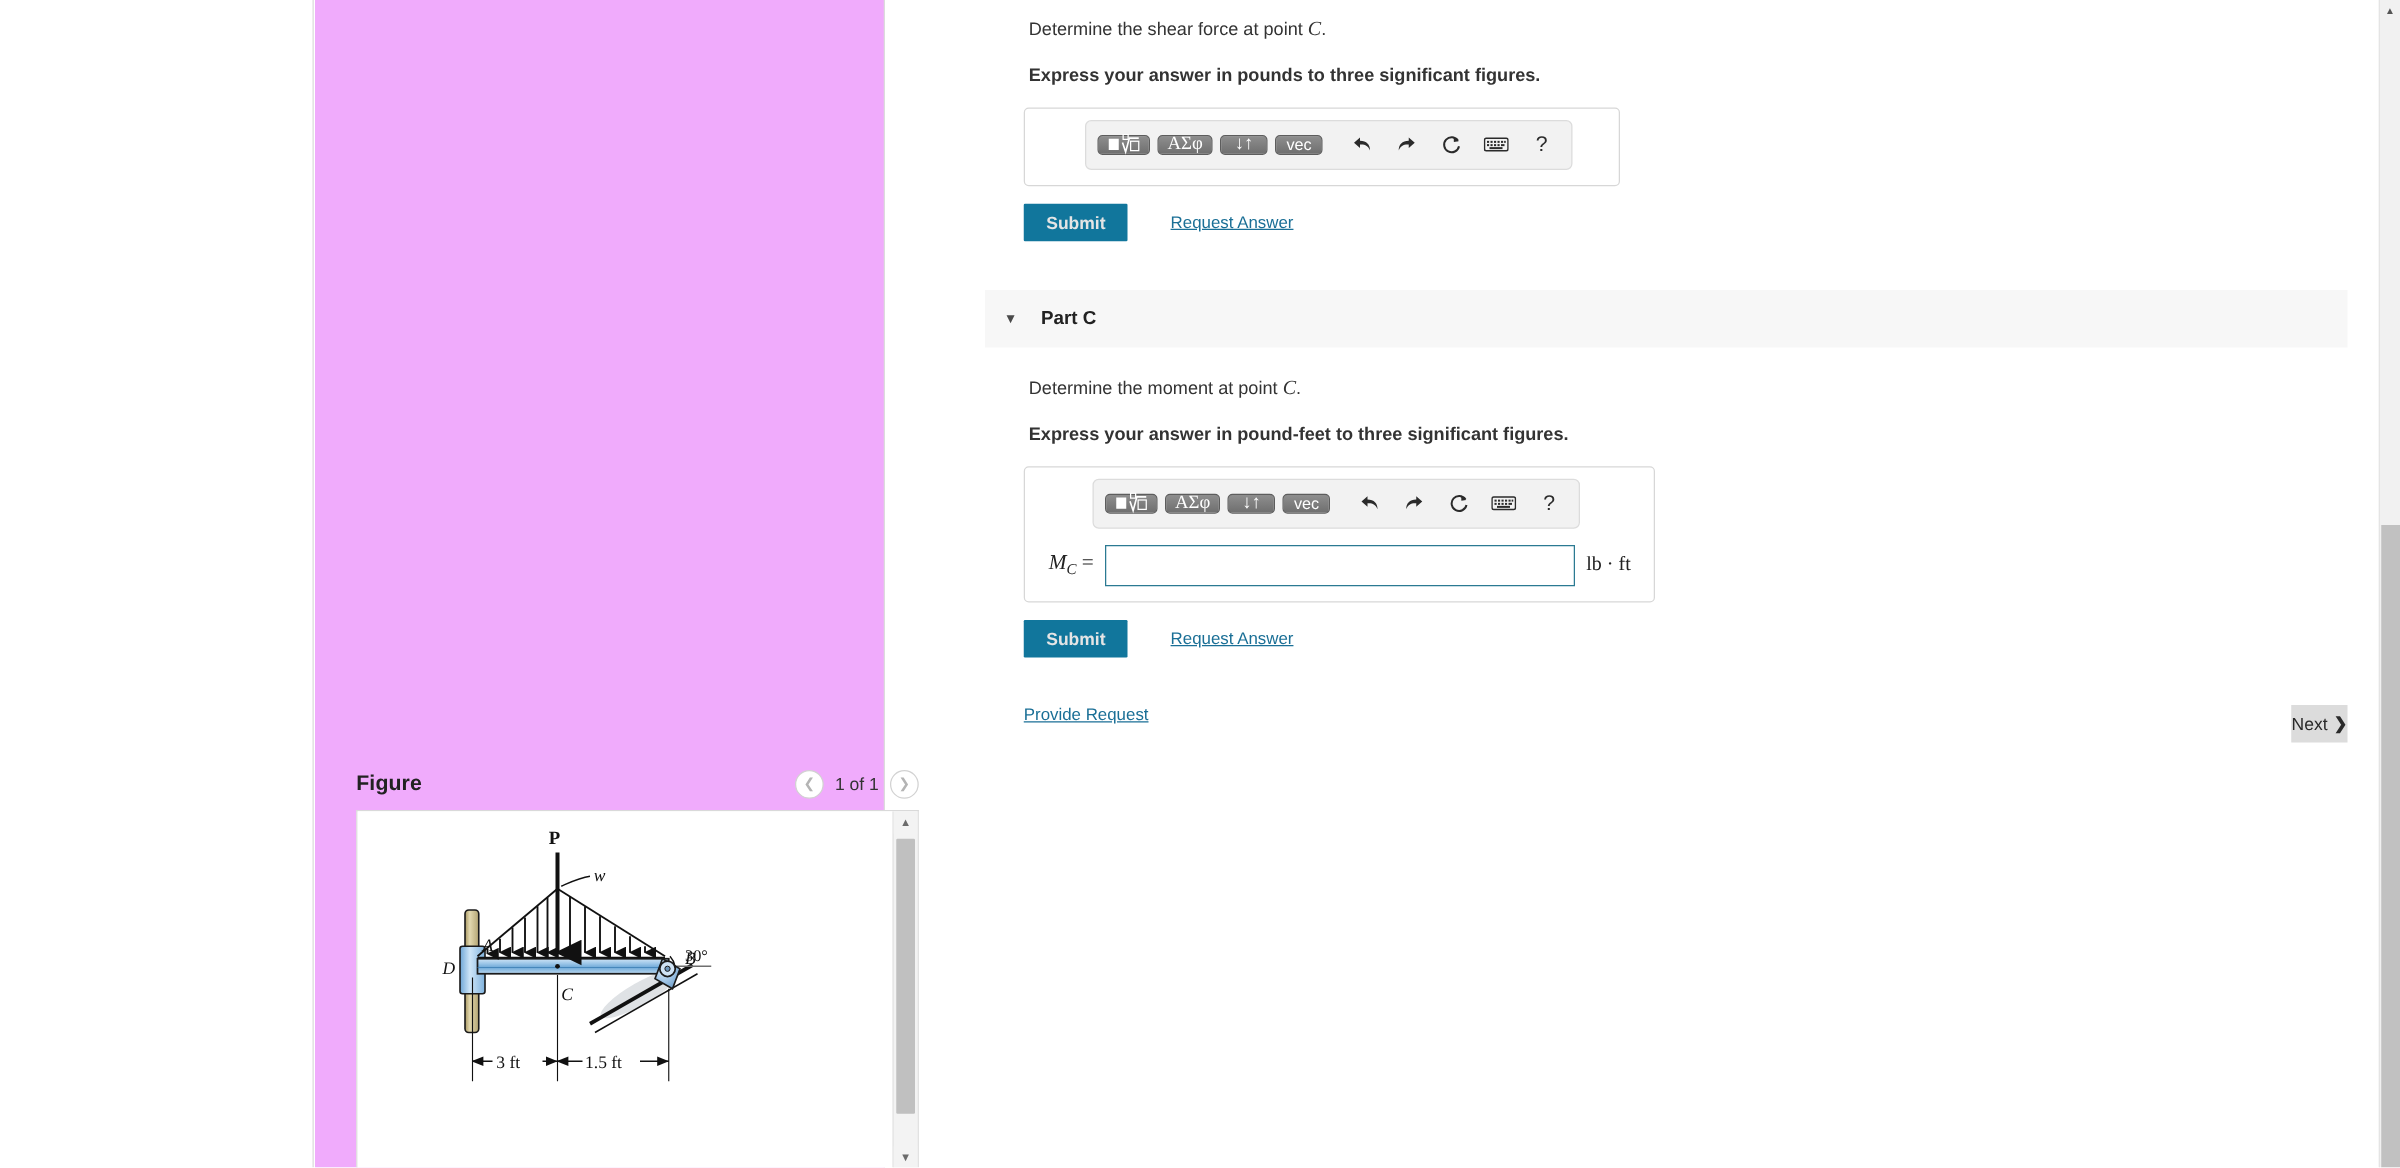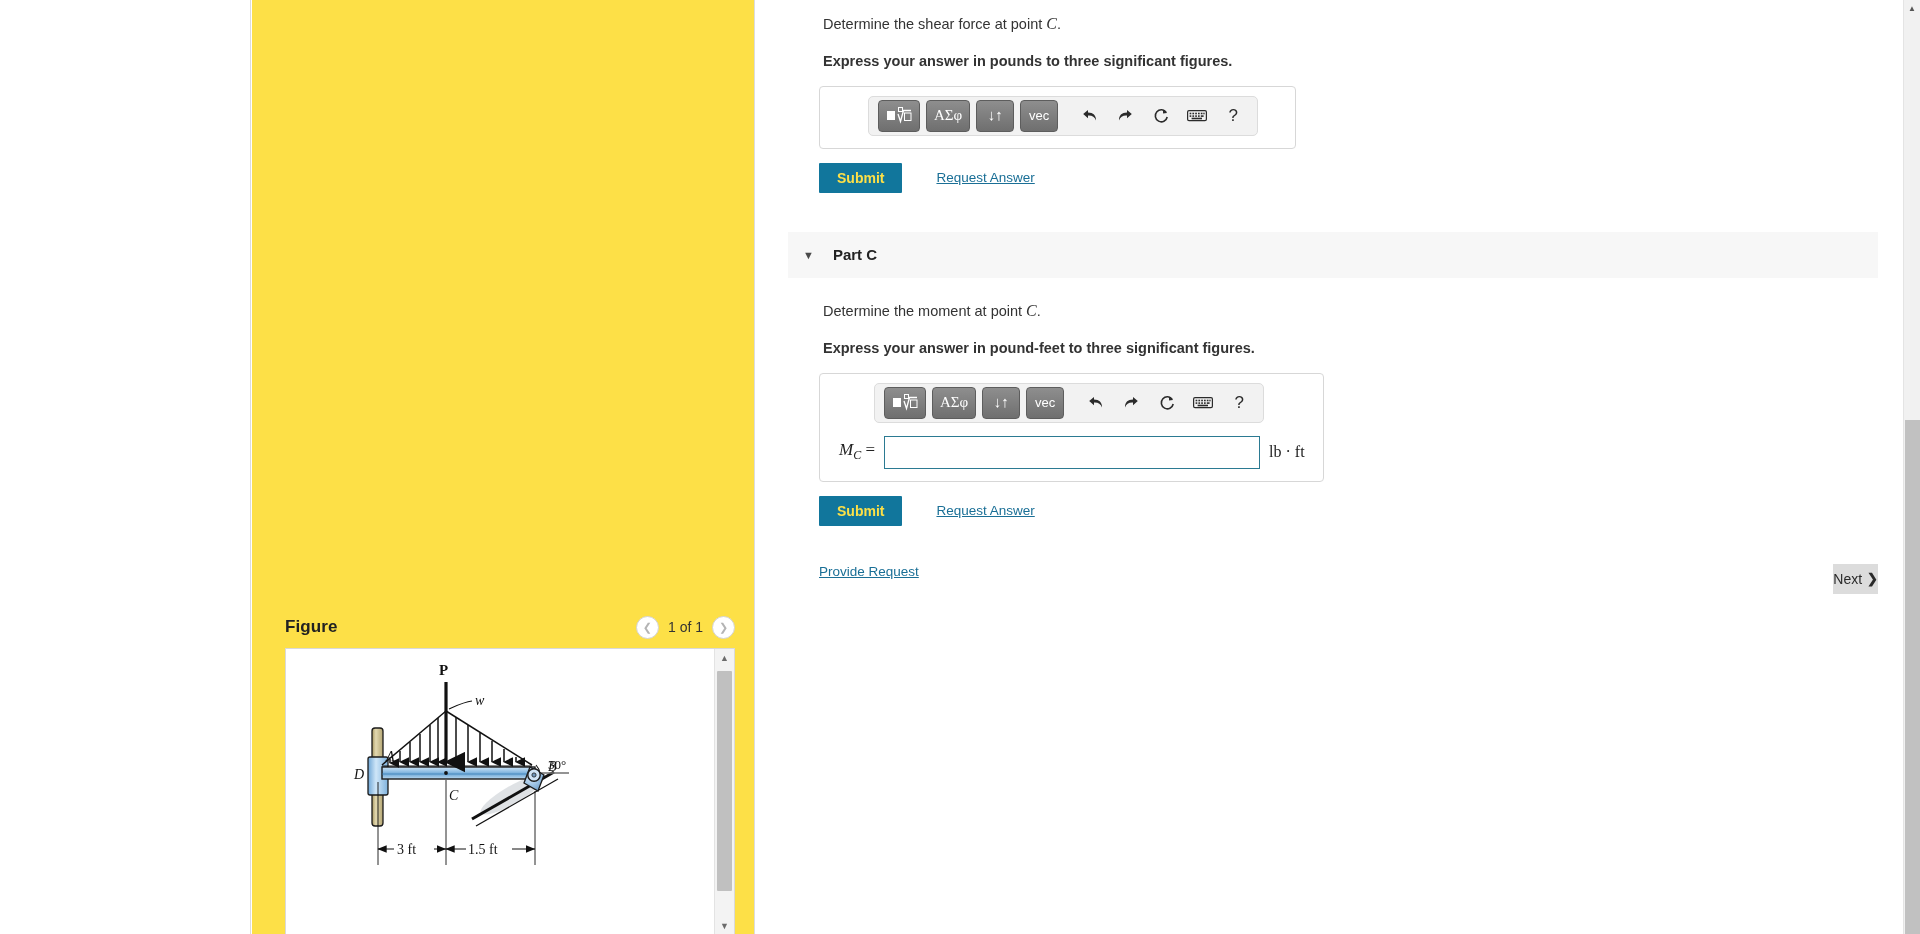--- a/index.html
+++ b/index.html
@@ -26,23 +26,23 @@
     width: 251px;
     height: 934px;
     background: #ffffff;
     border-right: 1px solid #dcdcdc;
   }
 
   
   .mid-col {
     position: absolute;
     left: 252px; top: 0;
-    width: 503px;
+    width: 456px;
     height: 934px;
-    background: #fde047;
+    background: #f0abfc;
     border-right: 1px solid #dcdcdc;
   }
 
   .figure-header {
     position: absolute;
     left: 33px; top: 608px;
     width: 450px;
     height: 38px;
     display: flex;
     align-items: center;
@@ -160,21 +160,21 @@
     border: 1px solid #dcdcdc;
     border-radius: 5px;
     height: 40px;
     display: flex;
     align-items: center;
     padding: 0 9px;
     gap: 6px;
     width: fit-content;
   }
   .tb-btn {
-    height: 32px;
+    height: 16px;
     min-width: 38px;
     padding: 0 7px;
     border-radius: 4px;
     background: linear-gradient(#8e8e8e, #6f6f6f);
     border: 1px solid #5d5d5d;
     color: #ffffff;
     display: flex;
     align-items: center;
     justify-content: center;
     font-size: 15px;
@@ -231,21 +231,21 @@
   }
 
   .submit-row {
     display: flex;
     align-items: center;
     gap: 34px;
     margin-top: 14px;
   }
   .btn-submit {
     background: #11769c;
-    color: #fde047;
+    color: #e5e5e5;
     border: none;
     font-size: 14px;
     font-weight: bold;
     padding: 7px 18px;
     cursor: pointer;
     font-family: "Liberation Sans", sans-serif;
     border-radius: 1px;
   }
   .link {
     color: #1a6f96;

